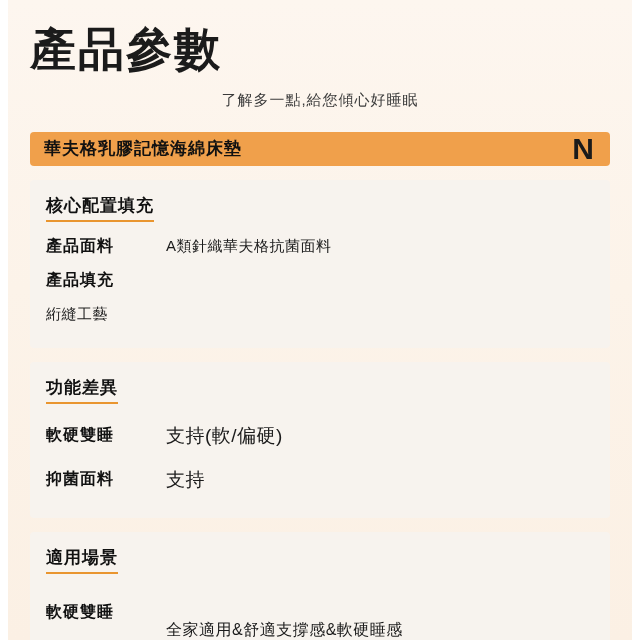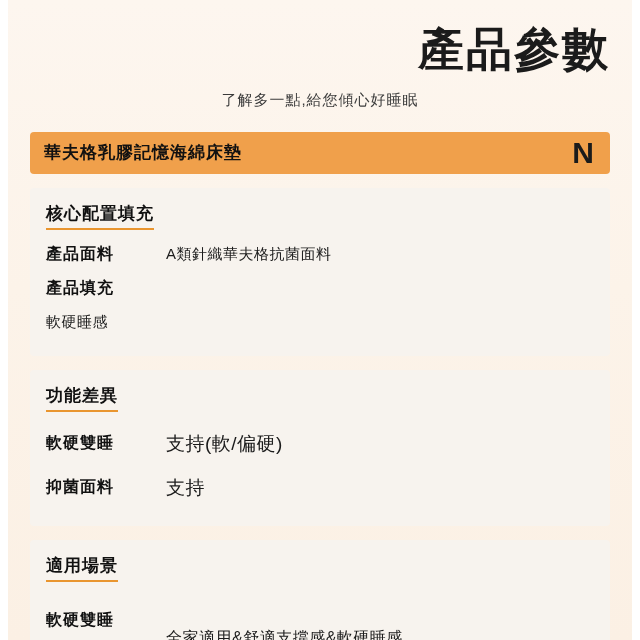--- a/index.html
+++ b/index.html
@@ -28,40 +28,40 @@
     position: absolute;
     top: 0;
     bottom: 0;
     width: 8px;
     background: #ffffff;
   }
   .page::before { left: 0; }
   .page::after  { right: 0; }
 
   .title {
-    text-align: right;
+    text-align: left;
     font-size: 46px;
     font-weight: bold;
     letter-spacing: 2px;
     color: #1b1b1b;
     padding-top: 24px;
     line-height: 1.1;
   }
   .subtitle {
     text-align: center;
     font-size: 15px;
     color: #3a3a3a;
     margin-top: 16px;
     letter-spacing: 1px;
   }
 
   .product-bar {
     position: relative;
     margin-top: 22px;
-    height: 42px;
+    height: 34px;
     background: #f0a04b;
     border-radius: 4px;
     display: flex;
     align-items: center;
     padding: 0 14px;
     box-sizing: border-box;
   }
   .product-bar .name {
     font-size: 17px;
     font-weight: bold;
@@ -145,21 +145,21 @@
     <span class="section-head">核心配置填充</span>
     <div class="rows">
       <div class="row">
         <span class="label">產品面料</span>
         <span class="value">A類針織華夫格抗菌面料</span>
       </div>
       <div class="row">
         <span class="label">產品填充</span>
       </div>
       <div class="row">
-        <span class="value">軟硬睡感</span>
+        <span class="value">絎縫工藝</span>
       </div>
     </div>
   </div>
 
   <div class="section features">
     <span class="section-head">功能差異</span>
     <div class="rows">
       <div class="row">
         <span class="label">軟硬雙睡</span>
         <span class="value">支持(軟/偏硬)</span>

